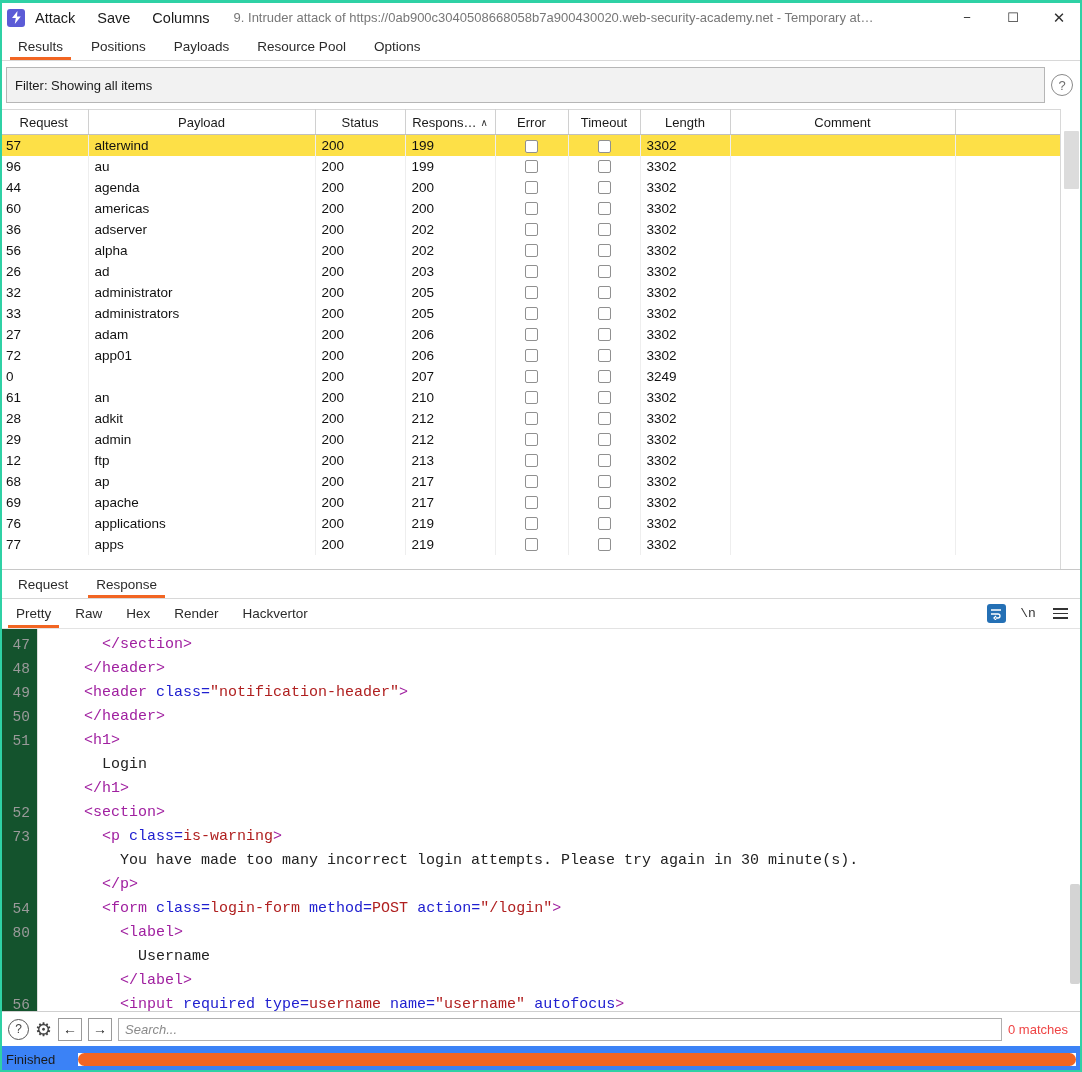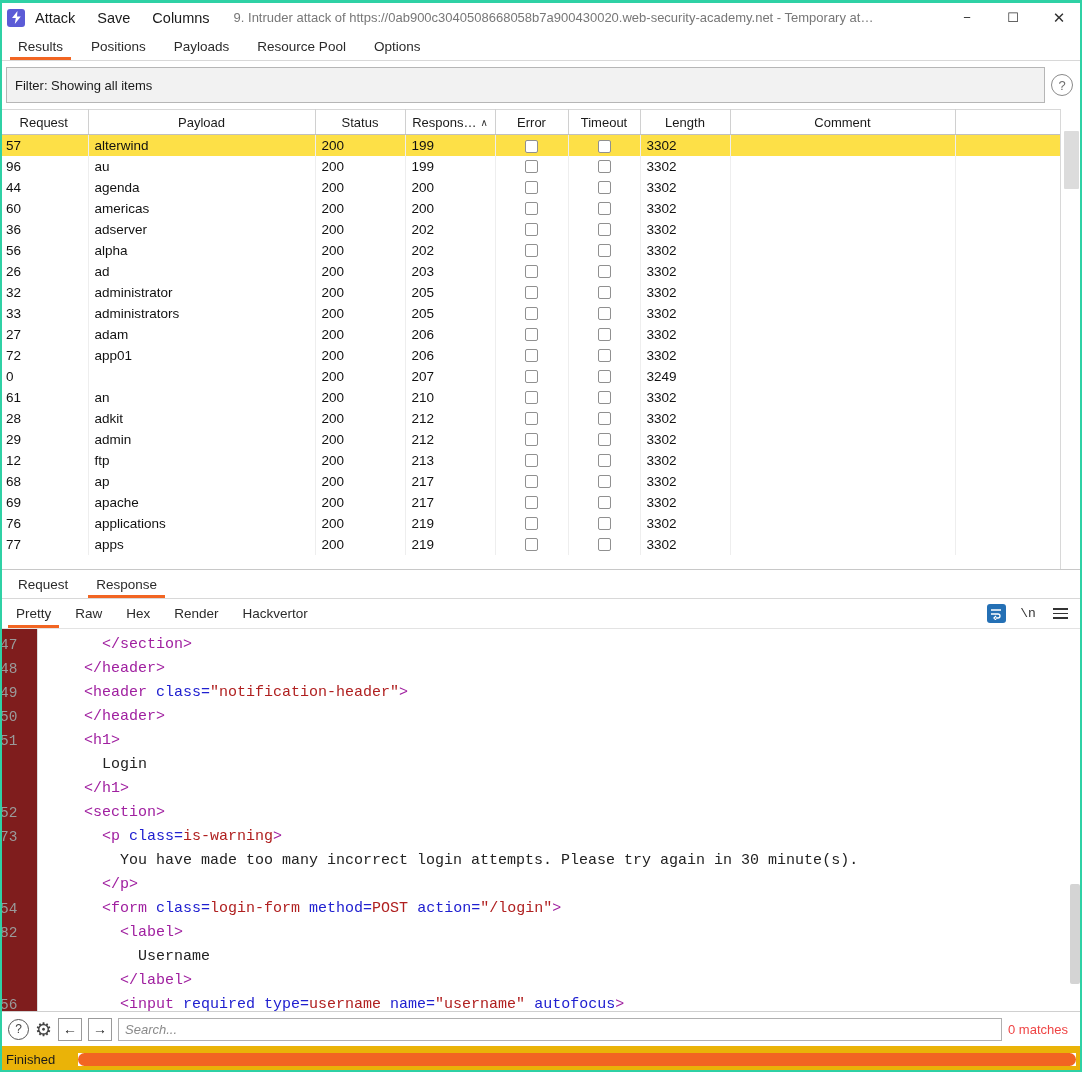--- a/index.html
+++ b/index.html
@@ -129,22 +129,22 @@
   .vt-icons { display: flex; align-items: center; gap: 12px; padding-right: 12px; }
   .ic-wrap { width: 20px; height: 20px; display: flex; align-items: center; justify-content: center; }
   .ic-blue { width: 19px; height: 19px; background: #2470b5; border-radius: 3px; display:flex; align-items:center; justify-content:center; }
   .ic-nl { font-size: 13px; color: #333; font-family: "Liberation Mono", monospace; }
   .ic-burger { display: flex; flex-direction: column; gap: 3px; }
   .ic-burger i { display:block; width: 15px; height: 1.6px; background: #333; }
 
   
   .codearea { flex: 1; display: flex; position: relative; overflow: hidden; background: #ffffff; }
   .gutter {
-    width: 38px; min-width: 38px; background: #7f1d1d;
-    border-right: 1px solid #dddddd; text-align: left; padding-right: 7px;
+    width: 38px; min-width: 38px; background: #14532d;
+    border-right: 1px solid #dddddd; text-align: right; padding-right: 7px;
     font-family: "Liberation Mono", monospace; font-size: 14.5px; color: #9a9a9a;
     padding-top: 4px;
   }
   .gutter div { height: 24px; line-height: 24px; }
   .codebody {
     flex: 1; padding-top: 4px; padding-left: 10px;
     font-family: "Liberation Mono", monospace; font-size: 15px;
     white-space: pre; overflow: hidden; position: relative;
   }
   .codebody div { height: 24px; line-height: 24px; }
@@ -174,21 +174,21 @@
   .searchinput {
     flex: 1; height: 23px; border: 1px solid #b0b0b0; background: #fff;
     display: flex; align-items: center; padding: 0 6px;
     font-size: 13px; font-style: italic; color: #8a8a8a;
   }
   .matches { font-size: 13px; color: #ef4444; padding-right: 6px; white-space: nowrap; }
 
   
   .statusbar {
     height: 26px; min-height: 26px; display: flex; align-items: center;
-    gap: 23px; padding: 0 6px; background: #eab308;
+    gap: 23px; padding: 0 6px; background: #3b82f6;
   }
   .status-txt { font-size: 13px; color: #1a1a1a; white-space: nowrap; }
   .progress-outer { flex: 1; height: 13px; background: #ffffff; }
   .progress-inner { height: 13px; background: #f26522; border-radius: 7px; width: 100%; }
   .edge-l { position: absolute; left: 0; top: 3px; bottom: 0; width: 2px; background: #2fd1a5; }
   .edge-r { position: absolute; right: 0; top: 3px; bottom: 0; width: 2px; background: #2fd1a5; }
   .edge-b { position: absolute; left: 0; right: 0; bottom: 0; height: 2px; background: #2fd1a5; }
 </style>
 </head>
 <body>
@@ -588,21 +588,21 @@
         <div>49</div>
         <div>50</div>
         <div>51</div>
         <div></div>
         <div></div>
         <div>52</div>
         <div>73</div>
         <div></div>
         <div></div>
         <div>54</div>
-        <div>82</div>
+        <div>80</div>
         <div></div>
         <div></div>
         <div>56</div>
       </div>
     <div class="codebody" id="codebody"><div><span class="tg">      &lt;/section&gt;</span></div><div><span class="tg">    &lt;/header&gt;</span></div><div><span class="tg">    &lt;header </span><span class="at">class=</span><span class="vl">"notification-header"</span><span class="tg">&gt;</span></div><div><span class="tg">    &lt;/header&gt;</span></div><div><span class="tg">    &lt;h1&gt;</span></div><div><span class="tx">      Login</span></div><div><span class="tg">    &lt;/h1&gt;</span></div><div><span class="tg">    &lt;section&gt;</span></div><div><span class="tg">      &lt;p </span><span class="at">class=</span><span class="vl">is-warning</span><span class="tg">&gt;</span></div><div><span class="tx">        You have made too many incorrect login attempts. Please try again in 30 minute(s).</span></div><div><span class="tg">      &lt;/p&gt;</span></div><div><span class="tg">      &lt;form </span><span class="at">class=</span><span class="vl">login-form</span><span class="tx"> </span><span class="at">method=</span><span class="vl">POST</span><span class="tx"> </span><span class="at">action=</span><span class="vl">"/login"</span><span class="tg">&gt;</span></div><div><span class="tg">        &lt;label&gt;</span></div><div><span class="tx">          Username</span></div><div><span class="tg">        &lt;/label&gt;</span></div><div><span class="tg">        &lt;input </span><span class="at">required type=</span><span class="vl">username</span><span class="tx"> </span><span class="at">name=</span><span class="vl">"username"</span><span class="tx"> </span><span class="at">autofocus</span><span class="tg">&gt;</span></div></div>
     <div class="code-scroll"></div>
   </div>
 
   <div class="searchbar">
     <div class="circ-ic">

